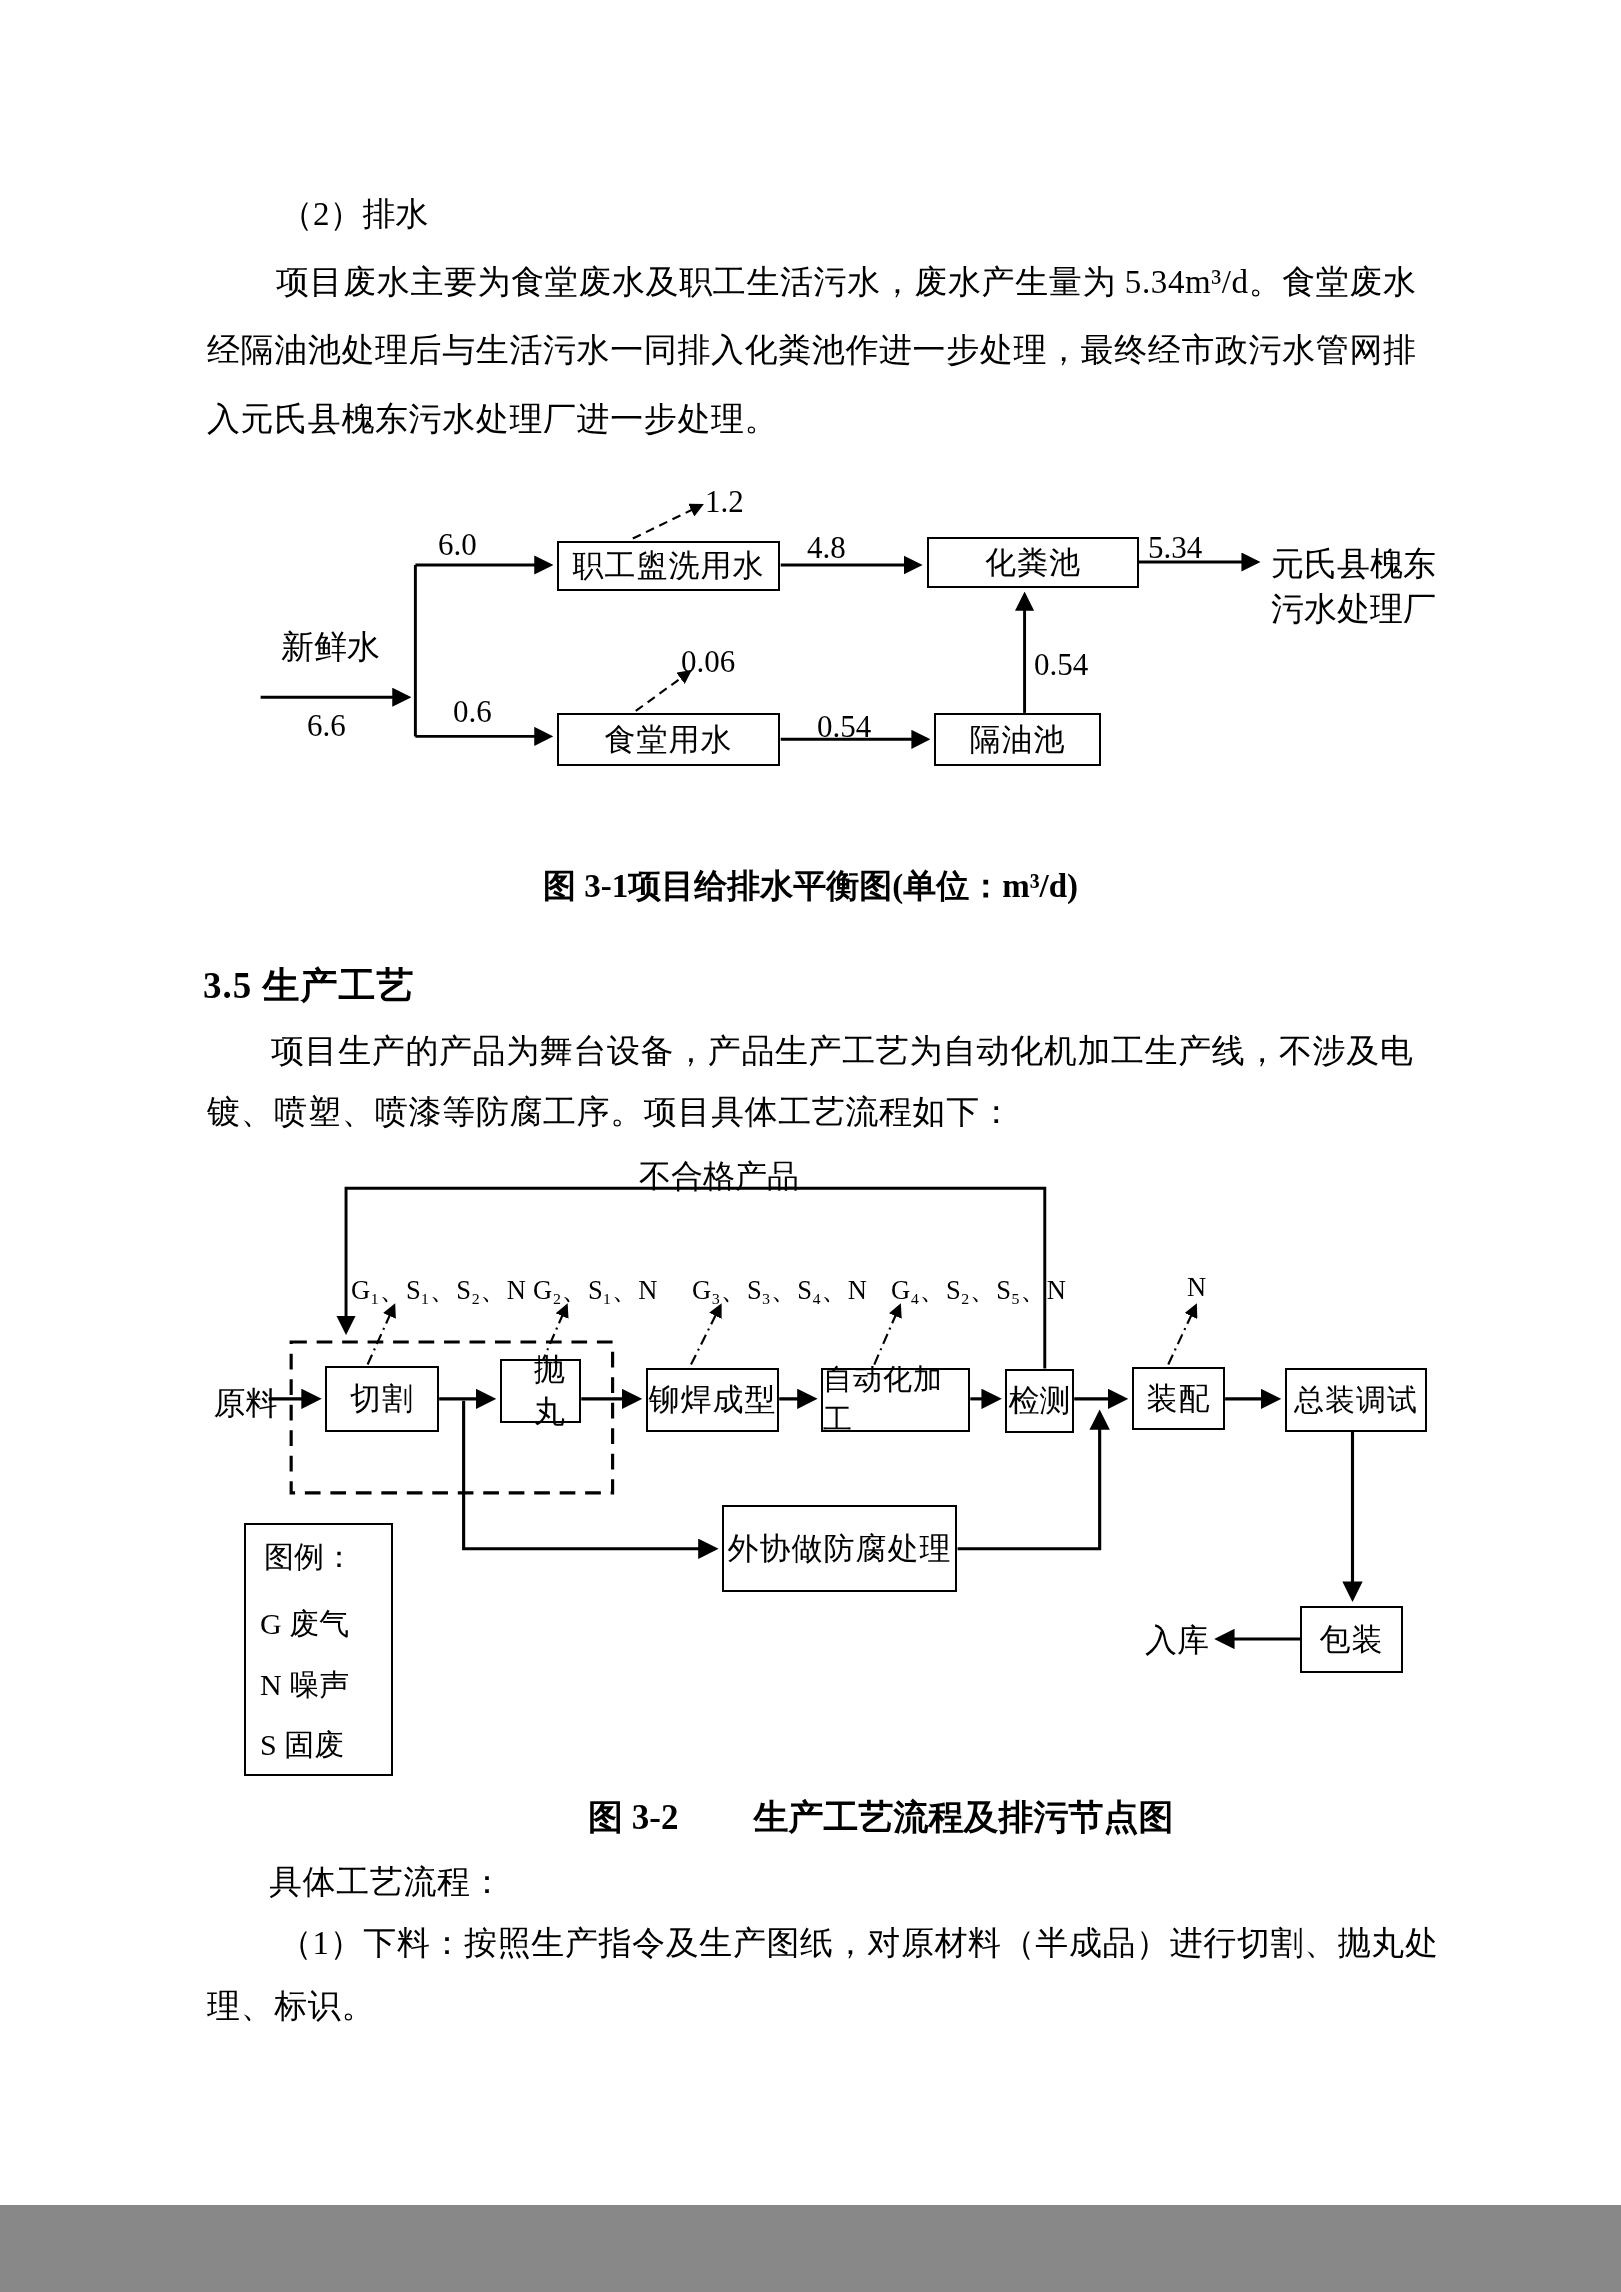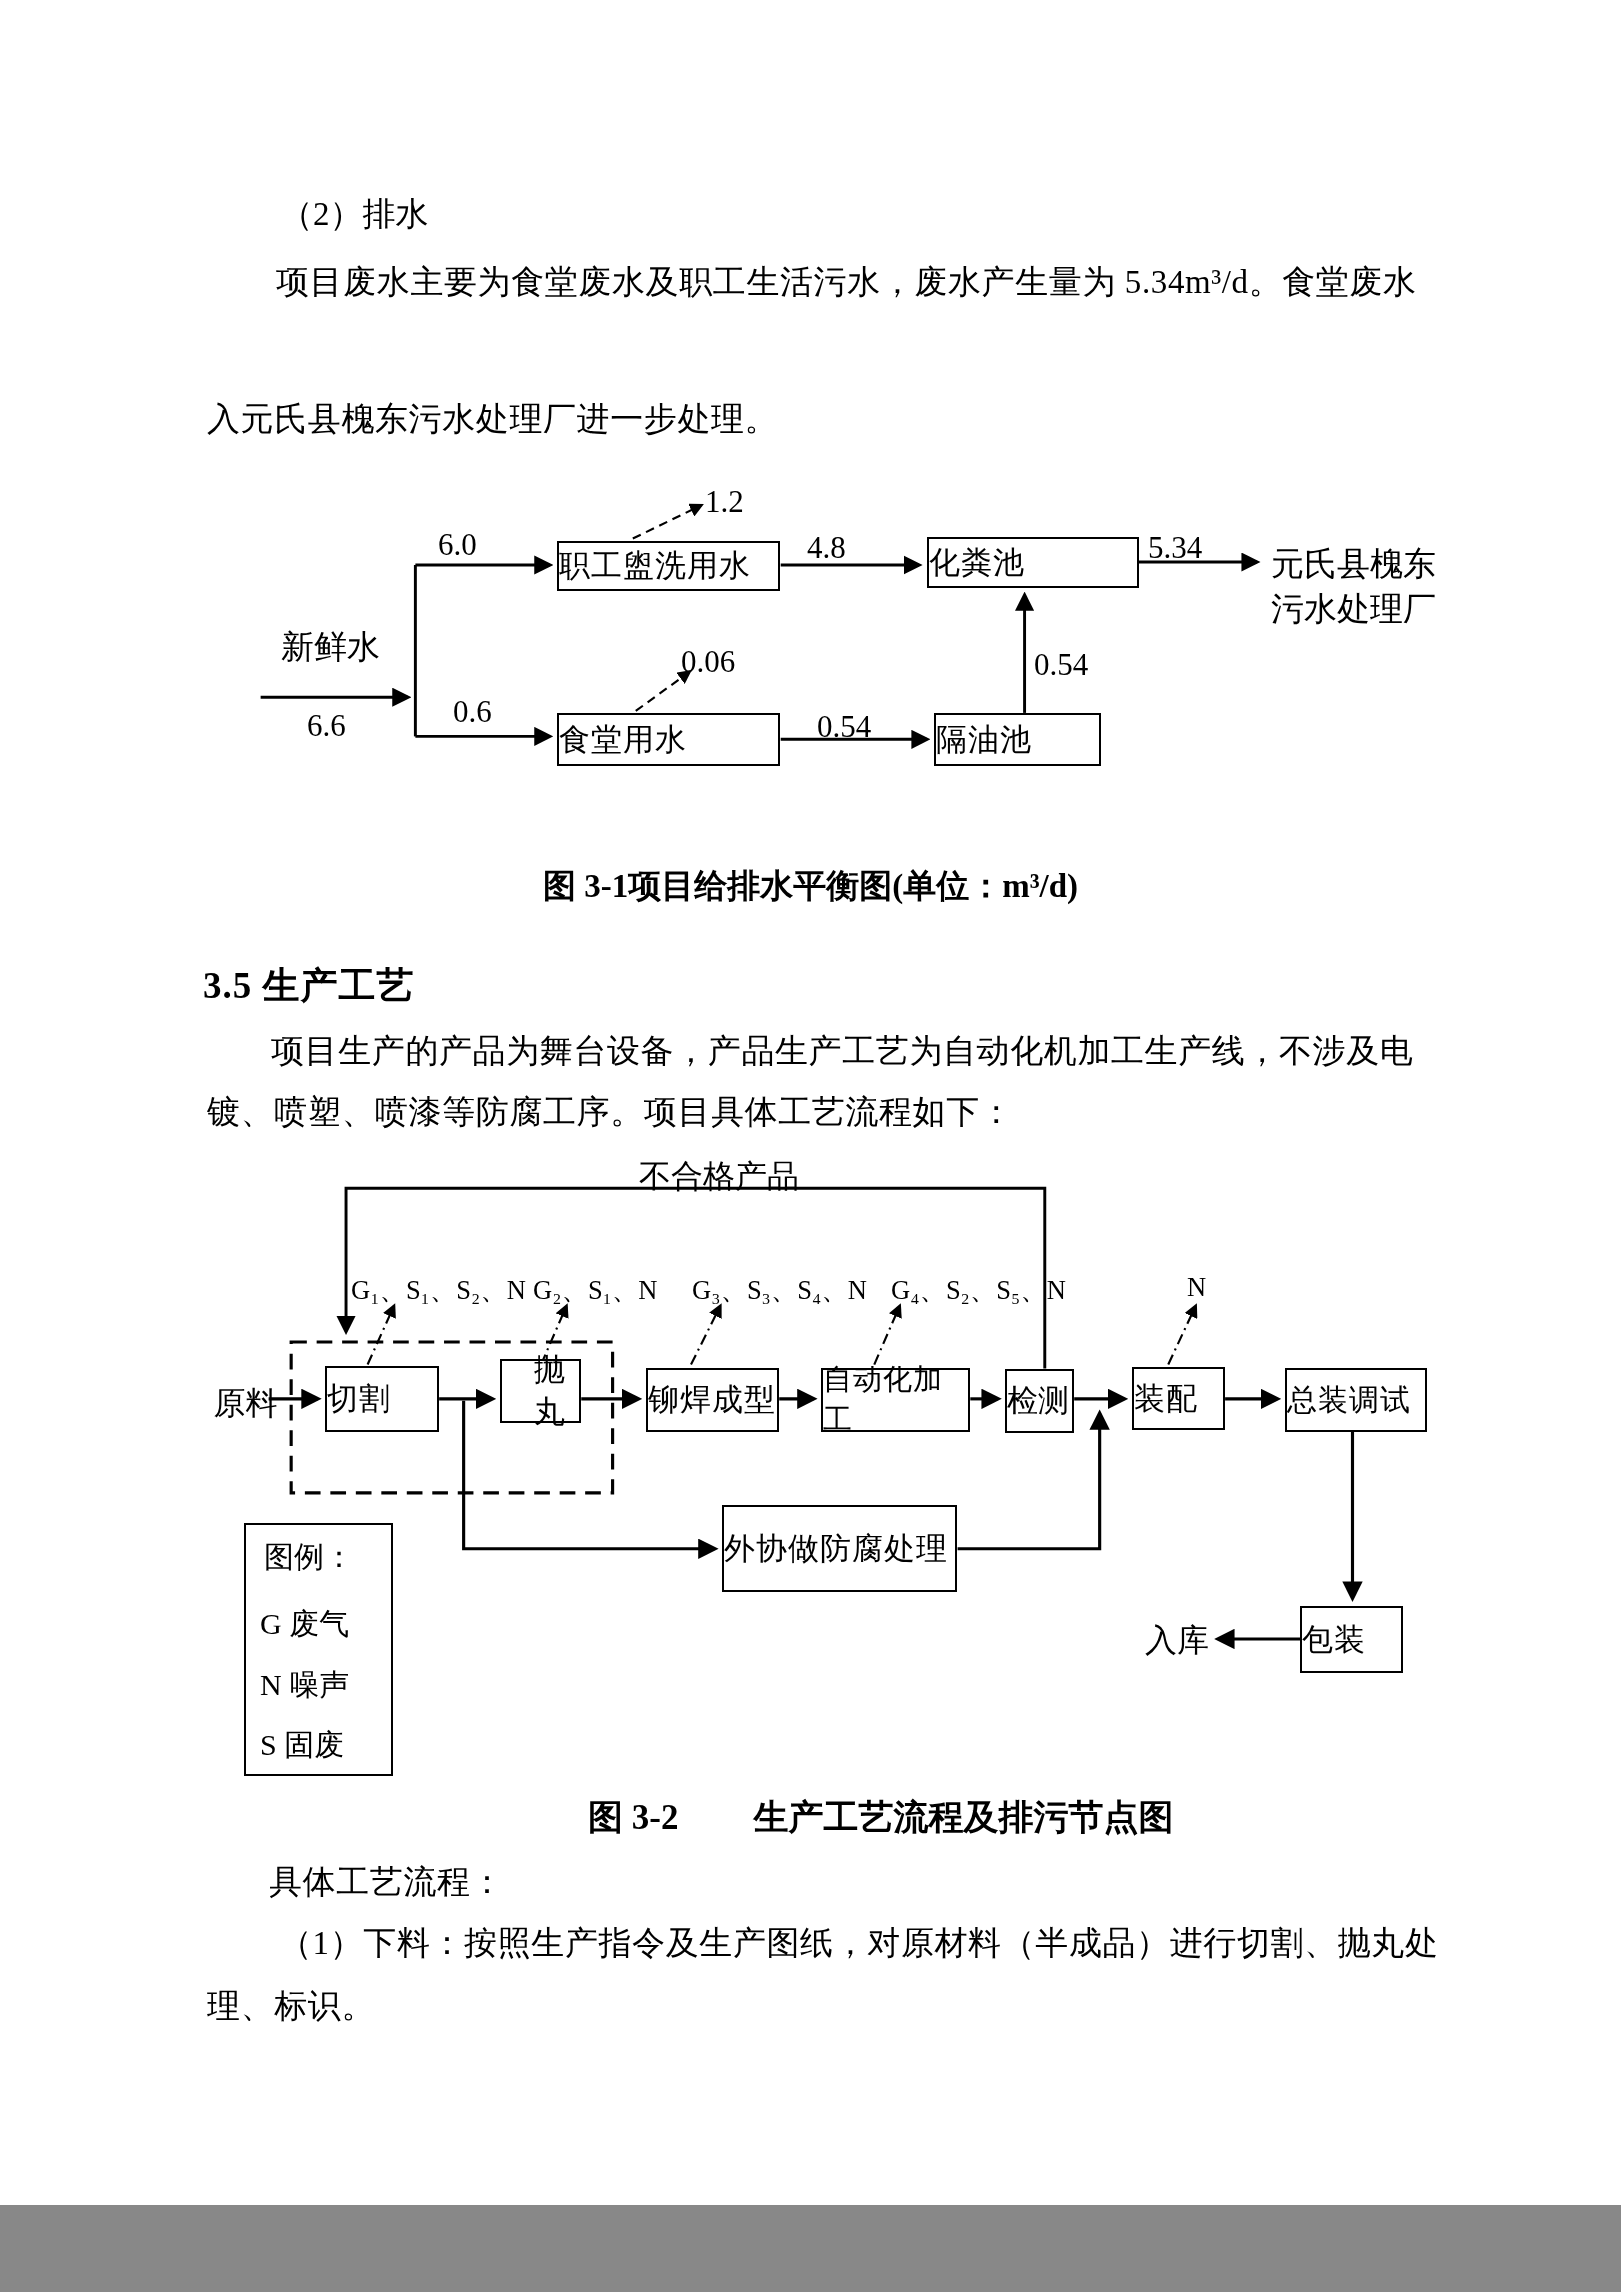--- a/index.html
+++ b/index.html
@@ -10,40 +10,41 @@
   }
   .abs{position:absolute;white-space:nowrap;}
   .body-line{font-size:33px;letter-spacing:0.6px;}
   .heading2{font-size:33px;}
   .sec-heading{font-size:37px;font-weight:bold;letter-spacing:1px;}
   .fig-caption{font-weight:bold;font-size:33px;display:flex;}
   .fig{position:absolute;}
   .fig svg{position:absolute;left:0;top:0;}
   .node{
     position:absolute;box-sizing:border-box;border:2.9px solid #000;background:#fff;
-    display:flex;align-items:center;justify-content:flex-start;
+    display:flex;align-items:center;justify-content:center;
     font-size:31px;letter-spacing:1px;
   }
   .dlabel{position:absolute;white-space:nowrap;font-size:31px;}
   .num{font-size:31px;}
   .plabel{position:absolute;white-space:nowrap;font-size:26.5px;letter-spacing:0px;}
   .legend{
     position:absolute;box-sizing:border-box;border:2.9px solid #000;background:#fff;
   }
   .legend-line{position:absolute;white-space:nowrap;font-size:30px;}
   .pageno{position:absolute;left:0;width:100%;text-align:center;font-size:29px;}
 </style>
 </head>
 <body>
 
 <div class="page">
 
   <div class="abs heading2" style="left:280px;top:192px;">（2）排水</div>
 
   <div class="abs body-line" style="left:276px;top:260px;">项目废水主要为食堂废水及职工生活污水，废水产生量为 5.34m³/d。食堂废水</div>
+  <div class="abs body-line" style="left:207px;top:328px;">经隔油池处理后与生活污水一同排入化粪池作进一步处理，最终经市政污水管网排</div>
   <div class="abs body-line" style="left:207px;top:397px;">入元氏县槐东污水处理厂进一步处理。</div>
 
   <div class="fig" style="left:167px;top:470px;width:1294px;height:333px;">
     <svg width="1294" height="333" viewBox="0 0 1320 340">
       <defs>
         <marker id="ar1" viewBox="0 0 10 10" refX="8" refY="5" markerWidth="6.5" markerHeight="6.5" orient="auto-start-reverse" markerUnits="strokeWidth">
           <path d="M0,0 L10,5 L0,10 z" fill="#000"></path>
         </marker>
       </defs>
       <g stroke="#000" stroke-width="3" fill="none">

